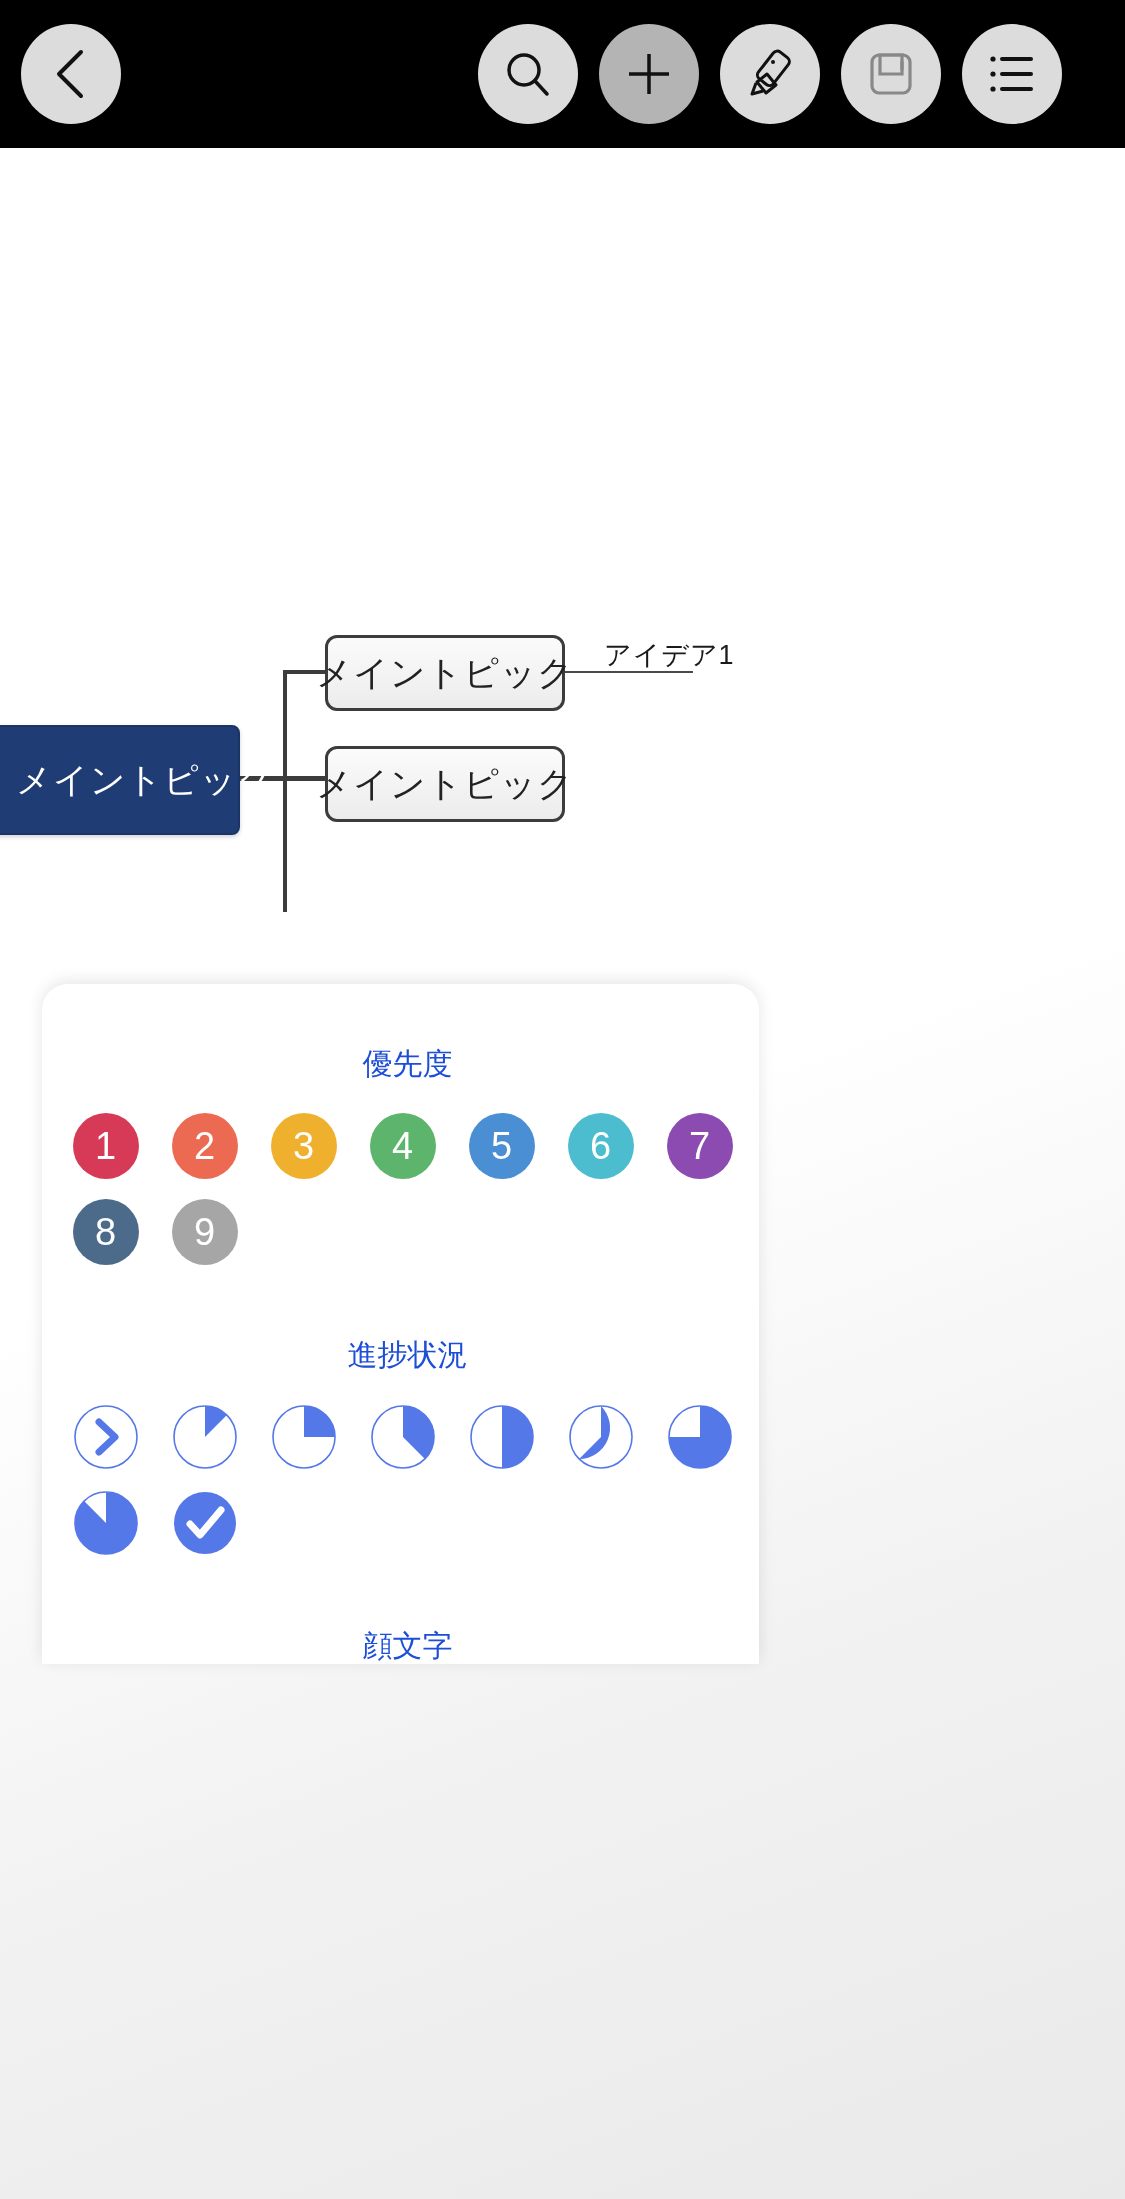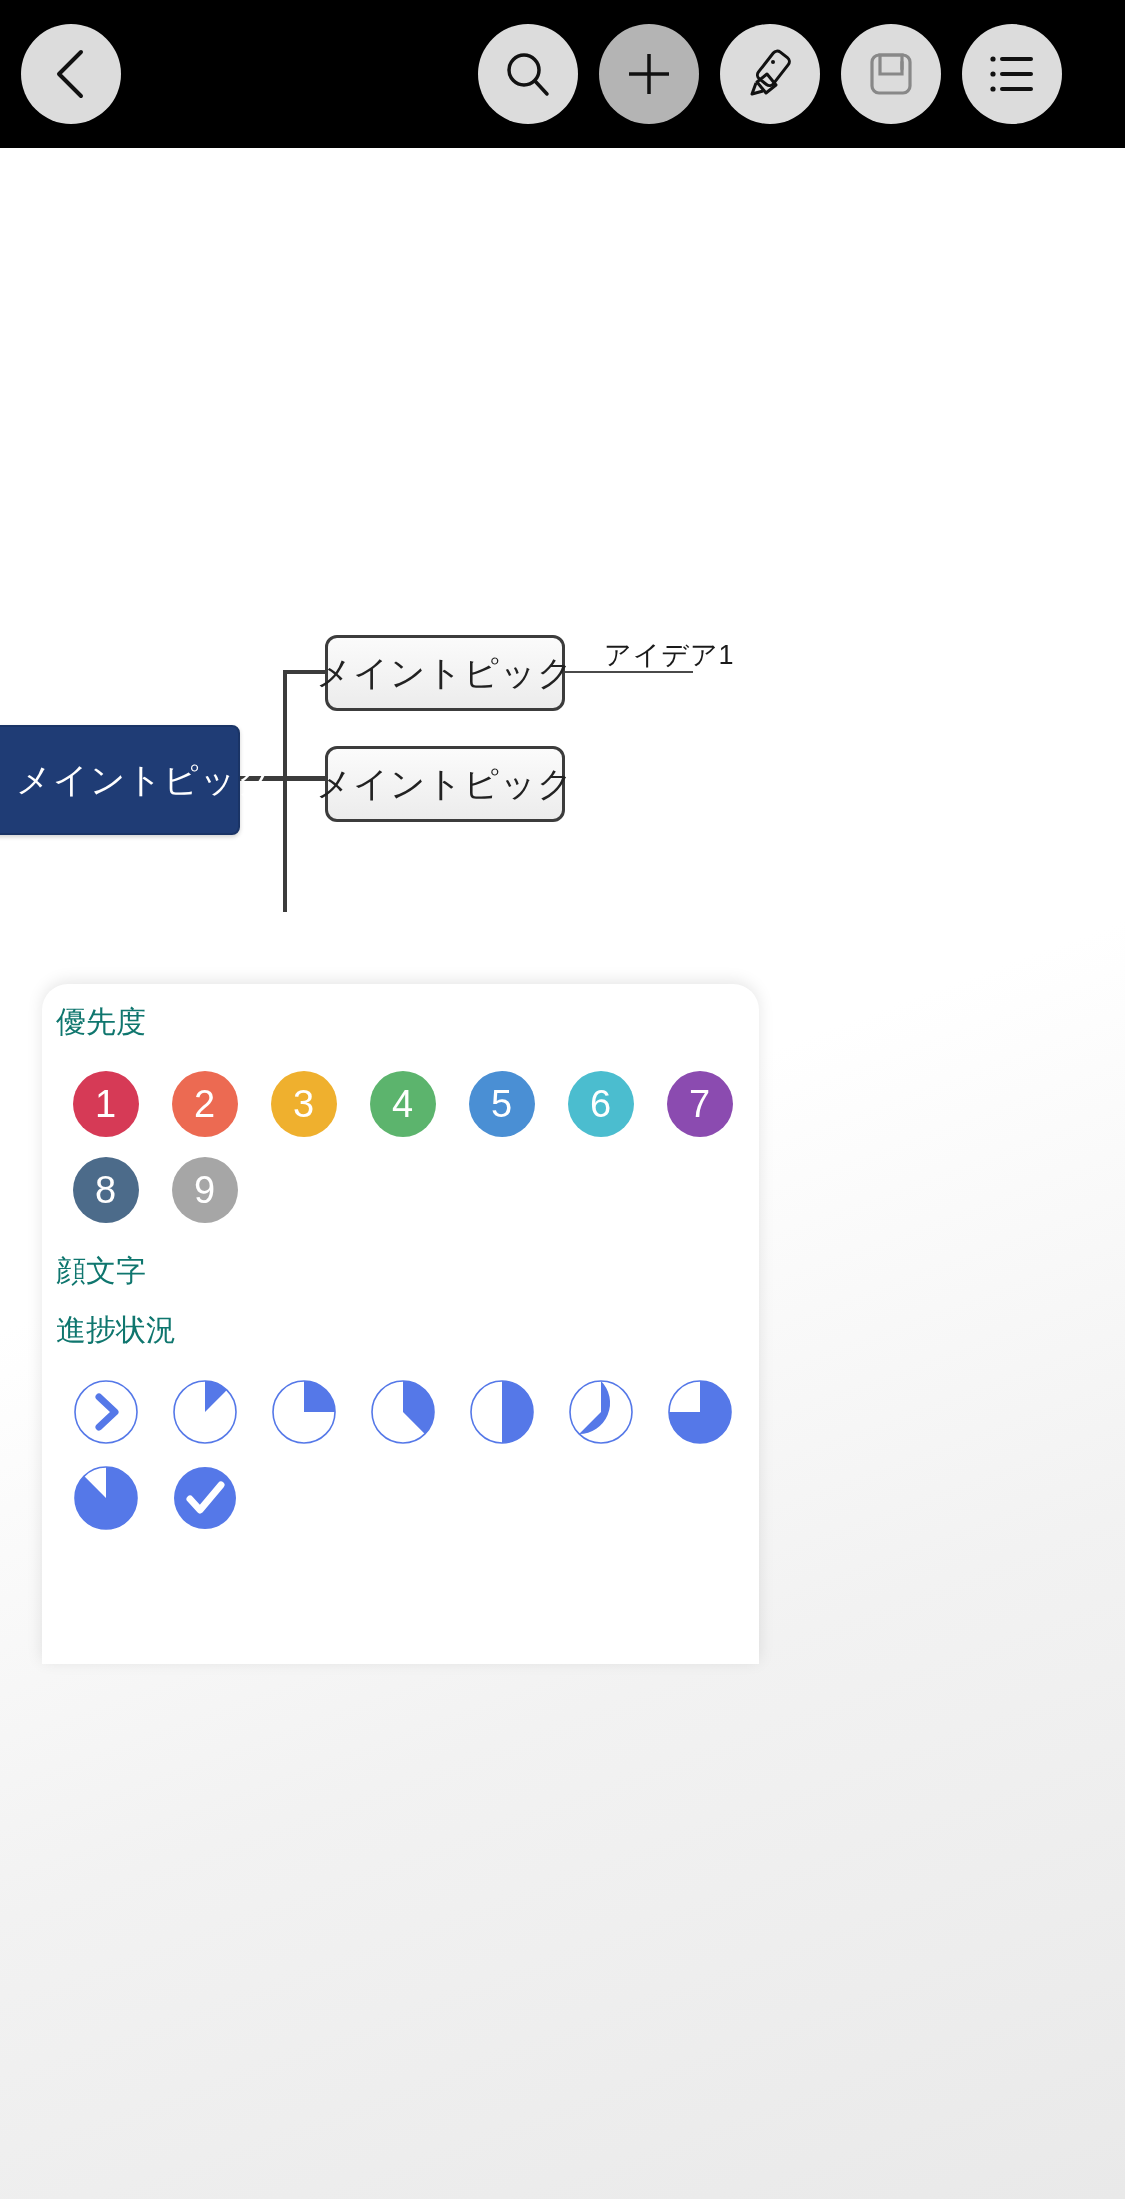--- a/index.html
+++ b/index.html
@@ -138,23 +138,24 @@
     border: none;
     padding: 4px 6px;
     cursor: pointer;
     font-family: inherit;
   }
   .tab.active { color: #4ab88a; }
 
   .section { padding: 0 0 0 12px; }
   .section-title {
     font-size: 30px;
-    color: #0f766e;
-    margin: 18px 0 18px 2px;
+    color: #1d4ed8;
+    margin: 60px 0 18px 2px;
     padding-left: 0;
+    text-align: center;
   }
   .row {
     display: flex;
     align-items: center;
     gap: 0;
     padding-left: 2px;
   }
   .cell {
     width: 99px;
     height: 86px;
@@ -312,109 +313,109 @@
         <div class="row">
           <button class="cell">
             <span class="prio" style="background:#4c6b8a">8</span>
           </button>
           <button class="cell">
             <span class="prio" style="background:#a6a6a6">9</span>
           </button>
         </div>
       </div>
 
+      <div class="section">
+        <div class="section-title">進捗状況</div>
+
+        <div class="row">
+          <button class="cell">
+            <span>
+              <svg class="pie" viewBox="0 0 66 66">
+                <circle cx="33" cy="33" r="31" fill="#fff" stroke="#5578e8" stroke-width="1.6"></circle>
+                <polyline points="26,18 42,33 26,48" fill="none" stroke="#5578e8" stroke-width="7" stroke-linecap="round" stroke-linejoin="round"></polyline>
+              </svg>
+            </span>
+          </button>
+
+          <button class="cell">
+            <span>
+              <svg class="pie" viewBox="0 0 66 66">
+                <circle cx="33" cy="33" r="31" fill="#fff" stroke="#5578e8" stroke-width="1.6"></circle>
+                <path d="M33 33 L33 2 A31 31 0 0 1 54.9 11.1 Z" fill="#5578e8"></path>
+              </svg>
+            </span>
+          </button>
+
+          <button class="cell">
+            <span>
+              <svg class="pie" viewBox="0 0 66 66">
+                <circle cx="33" cy="33" r="31" fill="#fff" stroke="#5578e8" stroke-width="1.6"></circle>
+                <path d="M33 33 L33 2 A31 31 0 0 1 64 33 Z" fill="#5578e8"></path>
+              </svg>
+            </span>
+          </button>
+
+          <button class="cell">
+            <span>
+              <svg class="pie" viewBox="0 0 66 66">
+                <circle cx="33" cy="33" r="31" fill="#fff" stroke="#5578e8" stroke-width="1.6"></circle>
+                <path d="M33 33 L33 2 A31 31 0 0 1 54.9 54.9 Z" fill="#5578e8"></path>
+              </svg>
+            </span>
+          </button>
+
+          <button class="cell">
+            <span>
+              <svg class="pie" viewBox="0 0 66 66">
+                <circle cx="33" cy="33" r="31" fill="#fff" stroke="#5578e8" stroke-width="1.6"></circle>
+                <path d="M33 33 L33 2 A31 31 0 0 1 33 64 Z" fill="#5578e8"></path>
+              </svg>
+            </span>
+          </button>
+
+          <button class="cell">
+            <span>
+              <svg class="pie" viewBox="0 0 66 66">
+                <circle cx="33" cy="33" r="31" fill="#fff" stroke="#5578e8" stroke-width="1.6"></circle>
+                <path d="M33 33 L33 2 A31 31 0 0 1 11.1 54.9 Z" fill="#5578e8"></path>
+              </svg>
+            </span>
+          </button>
+
+          <button class="cell">
+            <span>
+              <svg class="pie" viewBox="0 0 66 66">
+                <circle cx="33" cy="33" r="31" fill="#fff" stroke="#5578e8" stroke-width="1.6"></circle>
+                <path d="M33 33 L33 2 A31 31 0 1 1 2 33 Z" fill="#5578e8"></path>
+              </svg>
+            </span>
+          </button>
+        </div>
+
+        <div class="row">
+          <button class="cell">
+            <span>
+              <svg class="pie" viewBox="0 0 66 66">
+                <circle cx="33" cy="33" r="31" fill="#fff" stroke="#5578e8" stroke-width="1.6"></circle>
+                <path d="M33 33 L33 2 A31 31 0 1 1 11.1 11.1 Z" fill="#5578e8"></path>
+              </svg>
+            </span>
+          </button>
+
+          <button class="cell">
+            <span>
+              <svg class="pie" viewBox="0 0 66 66">
+                <circle cx="33" cy="33" r="31" fill="#5578e8"></circle>
+                <polyline points="18,34 28,45 49,20" fill="none" stroke="#ffffff" stroke-width="7" stroke-linecap="round" stroke-linejoin="round"></polyline>
+              </svg>
+            </span>
+          </button>
+        </div>
+      </div>
+
       <div class="section section-emoji">
         <div class="section-title">顔文字</div>
 
-      </div>
-
-      <div class="section">
-        <div class="section-title">進捗状況</div>
-
-        <div class="row">
-          <button class="cell">
-            <span>
-              <svg class="pie" viewBox="0 0 66 66">
-                <circle cx="33" cy="33" r="31" fill="#fff" stroke="#5578e8" stroke-width="1.6"></circle>
-                <polyline points="26,18 42,33 26,48" fill="none" stroke="#5578e8" stroke-width="7" stroke-linecap="round" stroke-linejoin="round"></polyline>
-              </svg>
-            </span>
-          </button>
-
-          <button class="cell">
-            <span>
-              <svg class="pie" viewBox="0 0 66 66">
-                <circle cx="33" cy="33" r="31" fill="#fff" stroke="#5578e8" stroke-width="1.6"></circle>
-                <path d="M33 33 L33 2 A31 31 0 0 1 54.9 11.1 Z" fill="#5578e8"></path>
-              </svg>
-            </span>
-          </button>
-
-          <button class="cell">
-            <span>
-              <svg class="pie" viewBox="0 0 66 66">
-                <circle cx="33" cy="33" r="31" fill="#fff" stroke="#5578e8" stroke-width="1.6"></circle>
-                <path d="M33 33 L33 2 A31 31 0 0 1 64 33 Z" fill="#5578e8"></path>
-              </svg>
-            </span>
-          </button>
-
-          <button class="cell">
-            <span>
-              <svg class="pie" viewBox="0 0 66 66">
-                <circle cx="33" cy="33" r="31" fill="#fff" stroke="#5578e8" stroke-width="1.6"></circle>
-                <path d="M33 33 L33 2 A31 31 0 0 1 54.9 54.9 Z" fill="#5578e8"></path>
-              </svg>
-            </span>
-          </button>
-
-          <button class="cell">
-            <span>
-              <svg class="pie" viewBox="0 0 66 66">
-                <circle cx="33" cy="33" r="31" fill="#fff" stroke="#5578e8" stroke-width="1.6"></circle>
-                <path d="M33 33 L33 2 A31 31 0 0 1 33 64 Z" fill="#5578e8"></path>
-              </svg>
-            </span>
-          </button>
-
-          <button class="cell">
-            <span>
-              <svg class="pie" viewBox="0 0 66 66">
-                <circle cx="33" cy="33" r="31" fill="#fff" stroke="#5578e8" stroke-width="1.6"></circle>
-                <path d="M33 33 L33 2 A31 31 0 0 1 11.1 54.9 Z" fill="#5578e8"></path>
-              </svg>
-            </span>
-          </button>
-
-          <button class="cell">
-            <span>
-              <svg class="pie" viewBox="0 0 66 66">
-                <circle cx="33" cy="33" r="31" fill="#fff" stroke="#5578e8" stroke-width="1.6"></circle>
-                <path d="M33 33 L33 2 A31 31 0 1 1 2 33 Z" fill="#5578e8"></path>
-              </svg>
-            </span>
-          </button>
-        </div>
-
-        <div class="row">
-          <button class="cell">
-            <span>
-              <svg class="pie" viewBox="0 0 66 66">
-                <circle cx="33" cy="33" r="31" fill="#fff" stroke="#5578e8" stroke-width="1.6"></circle>
-                <path d="M33 33 L33 2 A31 31 0 1 1 11.1 11.1 Z" fill="#5578e8"></path>
-              </svg>
-            </span>
-          </button>
-
-          <button class="cell">
-            <span>
-              <svg class="pie" viewBox="0 0 66 66">
-                <circle cx="33" cy="33" r="31" fill="#5578e8"></circle>
-                <polyline points="18,34 28,45 49,20" fill="none" stroke="#ffffff" stroke-width="7" stroke-linecap="round" stroke-linejoin="round"></polyline>
-              </svg>
-            </span>
-          </button>
-        </div>
       </div>
 
     </div>
   </div>
 </div>
 
 </body></html>

